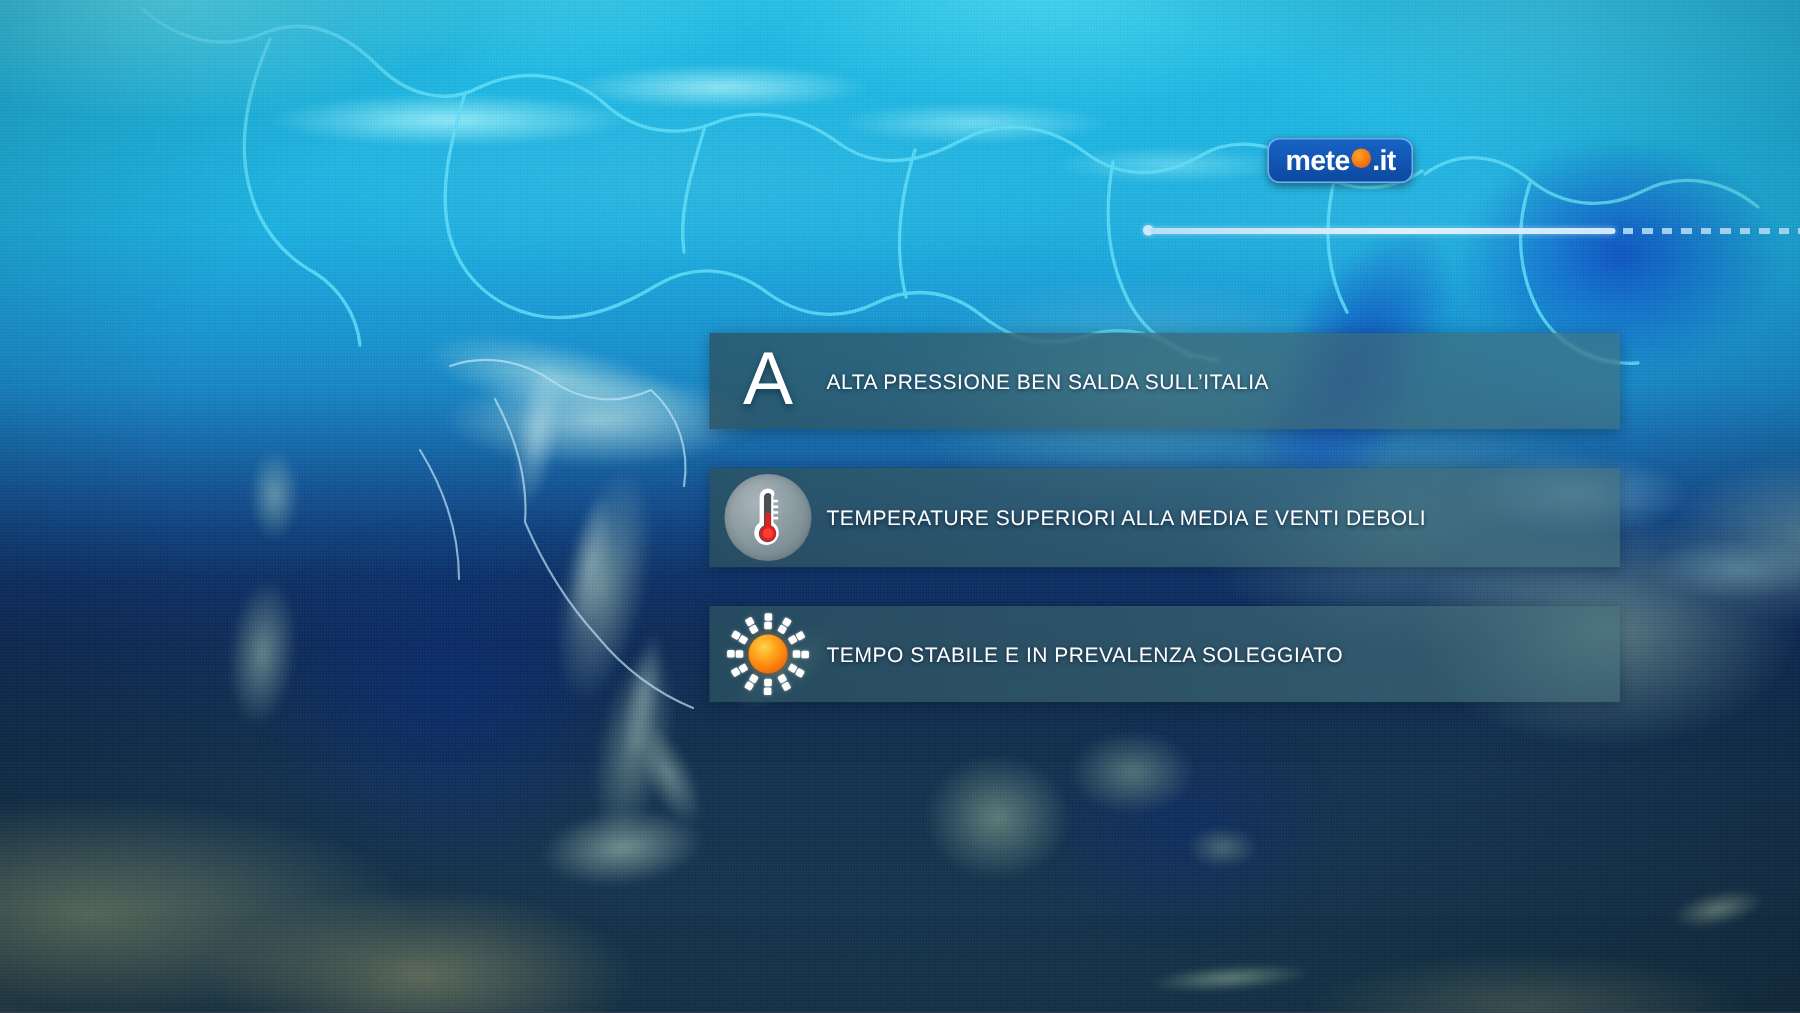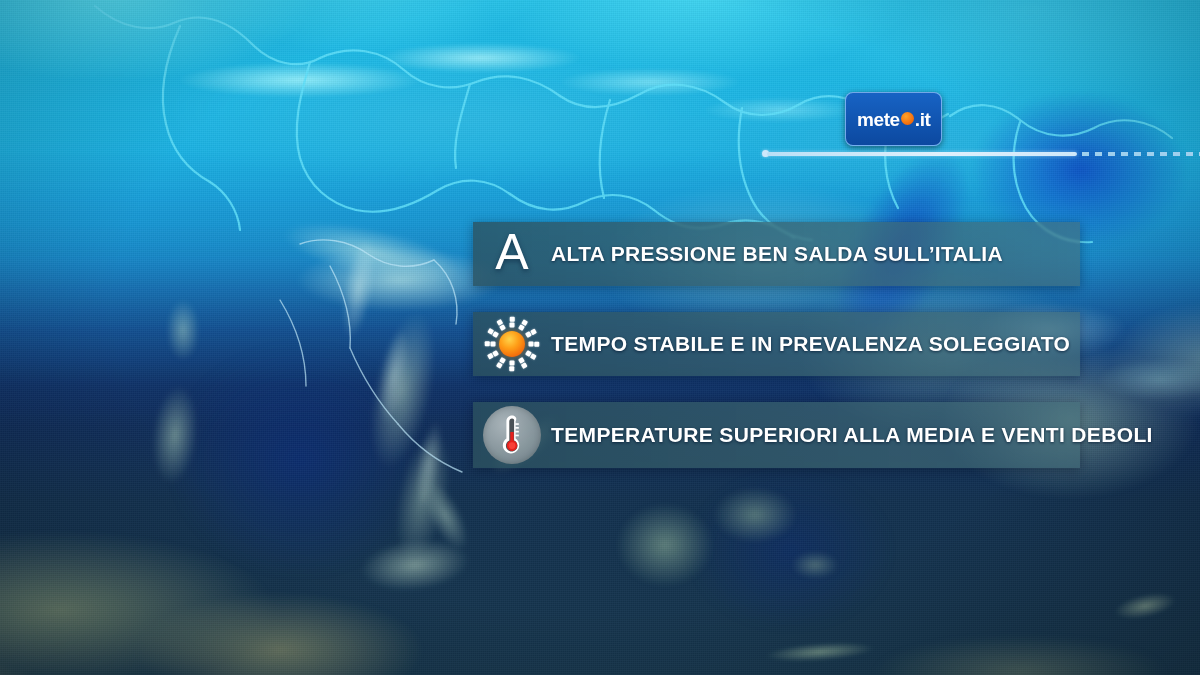--- a/index.html
+++ b/index.html
@@ -210,21 +210,21 @@
     background:radial-gradient(ellipse 880px 560px at 50% 45%, rgba(0,0,0,0) 55%, rgba(0,0,0,.26) 100%);
     pointer-events:none;
   }
 
   
   .header{position:absolute;left:0;top:0;width:1200px;height:170px;}
 
   .logo{
     position:absolute;left:845px;top:92px;
     display:flex;align-items:center;justify-content:center;
-    height:28px;padding:12px 11px;
+    height:28px;padding:0 11px;
     background:linear-gradient(to bottom,#1763c4,#0c49a0);
     border:1.5px solid rgba(150,200,255,.75);
     border-radius:8px;
     box-shadow:0 2px 6px rgba(0,0,0,.45);
   }
   .logo-text{
     font-size:19px;font-weight:bold;letter-spacing:-.4px;
     color:#fff;line-height:1;white-space:nowrap;
     display:flex;align-items:baseline;
   }
@@ -277,21 +277,21 @@
     box-shadow:0 2px 10px rgba(0,15,35,.35);
   }
   .banner:last-child{margin-bottom:0;}
   .banner-3{height:66px;}
 
   .banner-icon{
     width:78px;min-width:78px;height:100%;
     display:flex;align-items:center;justify-content:center;
   }
   .banner-label{
-    font-size:21px;font-weight:bold;color:#fff;letter-spacing:.35px;
+    font-size:14px;font-weight:normal;color:#fff;letter-spacing:.35px;
     white-space:nowrap;
     text-shadow:0 1px 3px rgba(0,20,45,.75);
   }
 
   
   .icon-a{
     font-size:50px;font-weight:normal;color:#fff;line-height:1;
     font-family:"Liberation Sans",sans-serif;
     text-shadow:0 2px 5px rgba(0,20,45,.5);
     position:relative;top:-2px;
@@ -410,20 +410,39 @@
     </div>
   </div>
 
   <div class="banners">
 
     <div class="banner">
       <div class="banner-icon">
         <span class="icon-a" data-bind="banners.0.icon_glyph">A</span>
       </div>
       <div class="banner-label" data-bind="banners.0.label">ALTA PRESSIONE BEN SALDA SULL’ITALIA</div>
+    </div>
+
+    <div class="banner banner-3">
+      <div class="banner-icon">
+        <span class="icon-thermo">
+          <svg width="26" height="42" viewBox="0 0 26 42" xmlns="http://www.w3.org/2000/svg">
+            <path d="M13,1.6 c-3.1,0 -5.6,2.5 -5.6,5.6 v17.2 c-2.2,1.5 -3.6,4 -3.6,6.8 c0,4.5 3.7,8.2 8.2,8.2 s8.2,-3.7 8.2,-8.2 c0,-2.8 -1.4,-5.3 -3.6,-6.8 V7.2 C18.6,4.1 16.1,1.6 13,1.6 z" fill="#ffffff"></path>
+            <path d="M13,4.6 c-1.5,0 -2.7,1.2 -2.7,2.7 v19.1 c-2,0.9 -3.4,2.9 -3.4,5.3 c0,3.2 2.6,5.8 5.8,5.8 s5.8,-2.6 5.8,-5.8 c0,-2.4 -1.4,-4.4 -3.4,-5.3 V7.3 C15.7,5.8 14.5,4.6 13,4.6 z" fill="#4a5156"></path>
+            <circle cx="13" cy="31.6" r="5.3" fill="#e4201c"></circle>
+            <rect x="11.3" y="18" width="3.4" height="14" fill="#e4201c"></rect>
+            <circle cx="13" cy="31.6" r="3.4" fill="#ff4a40" opacity="0.75"></circle>
+            <rect x="16.2" y="9.2" width="3.6" height="1.7" fill="#ffffff"></rect>
+            <rect x="16.2" y="13.0" width="3.6" height="1.7" fill="#ffffff"></rect>
+            <rect x="16.2" y="16.8" width="3.6" height="1.7" fill="#ffffff"></rect>
+            <rect x="16.2" y="20.6" width="3.6" height="1.7" fill="#ffffff"></rect>
+          </svg>
+        </span>
+      </div>
+      <div class="banner-label" data-bind="banners.2.label">TEMPERATURE SUPERIORI ALLA MEDIA E VENTI DEBOLI</div>
     </div>
 
     <div class="banner">
       <div class="banner-icon">
         <span class="icon-sun" id="sun">
           <span class="sun-disc"></span>
         <span class="sun-ray" style="width: 5px; height: 5px; transform: translate(-50%, -50%) translate(1.16341e-15px, -19px) rotate(0deg);"></span>
             <span class="sun-ray" style="width: 4.5px; height: 4.5px; transform: translate(-50%, -50%) translate(1.53081e-15px, -25px) rotate(0deg);"></span>
             <span class="sun-ray" style="width: 5px; height: 5px; transform: translate(-50%, -50%) translate(9.5px, -16.4545px) rotate(30deg);"></span>
             <span class="sun-ray" style="width: 4.5px; height: 4.5px; transform: translate(-50%, -50%) translate(12.5px, -21.6506px) rotate(30deg);"></span>
@@ -445,33 +464,14 @@
             <span class="sun-ray" style="width: 4.5px; height: 4.5px; transform: translate(-50%, -50%) translate(-25px, 3.06162e-15px) rotate(270deg);"></span>
             <span class="sun-ray" style="width: 5px; height: 5px; transform: translate(-50%, -50%) translate(-16.4545px, -9.5px) rotate(300deg);"></span>
             <span class="sun-ray" style="width: 4.5px; height: 4.5px; transform: translate(-50%, -50%) translate(-21.6506px, -12.5px) rotate(300deg);"></span>
             <span class="sun-ray" style="width: 5px; height: 5px; transform: translate(-50%, -50%) translate(-9.5px, -16.4545px) rotate(330deg);"></span>
             <span class="sun-ray" style="width: 4.5px; height: 4.5px; transform: translate(-50%, -50%) translate(-12.5px, -21.6506px) rotate(330deg);"></span>
           </span>
       </div>
       <div class="banner-label" data-bind="banners.1.label">TEMPO STABILE E IN PREVALENZA SOLEGGIATO</div>
     </div>
 
-    <div class="banner banner-3">
-      <div class="banner-icon">
-        <span class="icon-thermo">
-          <svg width="26" height="42" viewBox="0 0 26 42" xmlns="http://www.w3.org/2000/svg">
-            <path d="M13,1.6 c-3.1,0 -5.6,2.5 -5.6,5.6 v17.2 c-2.2,1.5 -3.6,4 -3.6,6.8 c0,4.5 3.7,8.2 8.2,8.2 s8.2,-3.7 8.2,-8.2 c0,-2.8 -1.4,-5.3 -3.6,-6.8 V7.2 C18.6,4.1 16.1,1.6 13,1.6 z" fill="#ffffff"></path>
-            <path d="M13,4.6 c-1.5,0 -2.7,1.2 -2.7,2.7 v19.1 c-2,0.9 -3.4,2.9 -3.4,5.3 c0,3.2 2.6,5.8 5.8,5.8 s5.8,-2.6 5.8,-5.8 c0,-2.4 -1.4,-4.4 -3.4,-5.3 V7.3 C15.7,5.8 14.5,4.6 13,4.6 z" fill="#4a5156"></path>
-            <circle cx="13" cy="31.6" r="5.3" fill="#e4201c"></circle>
-            <rect x="11.3" y="18" width="3.4" height="14" fill="#e4201c"></rect>
-            <circle cx="13" cy="31.6" r="3.4" fill="#ff4a40" opacity="0.75"></circle>
-            <rect x="16.2" y="9.2" width="3.6" height="1.7" fill="#ffffff"></rect>
-            <rect x="16.2" y="13.0" width="3.6" height="1.7" fill="#ffffff"></rect>
-            <rect x="16.2" y="16.8" width="3.6" height="1.7" fill="#ffffff"></rect>
-            <rect x="16.2" y="20.6" width="3.6" height="1.7" fill="#ffffff"></rect>
-          </svg>
-        </span>
-      </div>
-      <div class="banner-label" data-bind="banners.2.label">TEMPERATURE SUPERIORI ALLA MEDIA E VENTI DEBOLI</div>
-    </div>
-
   </div>
 </div>
 
 </body></html>

